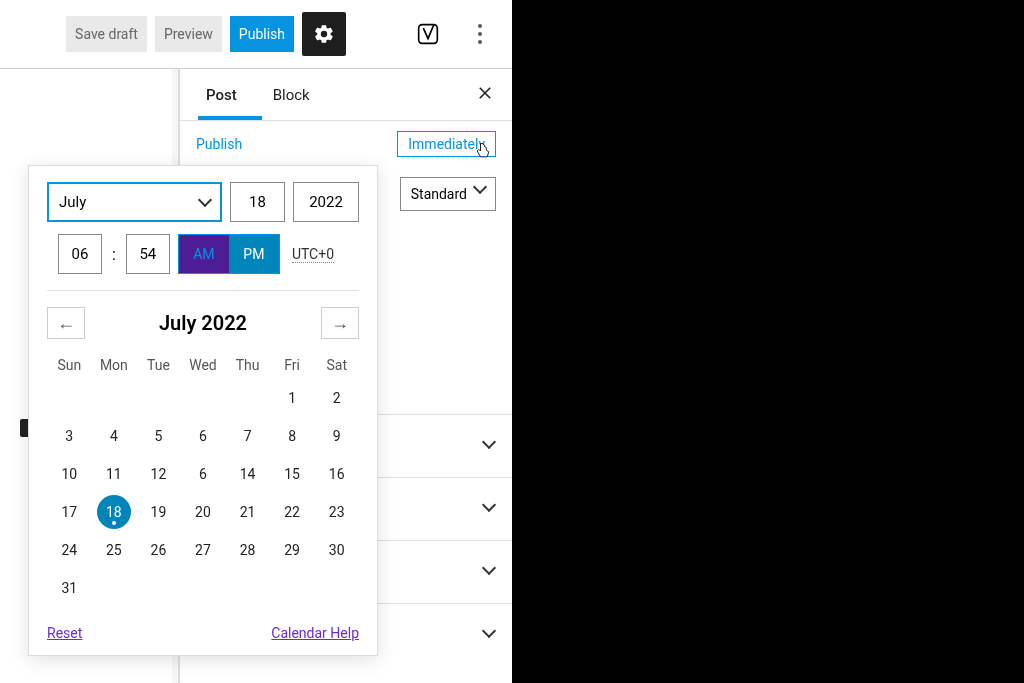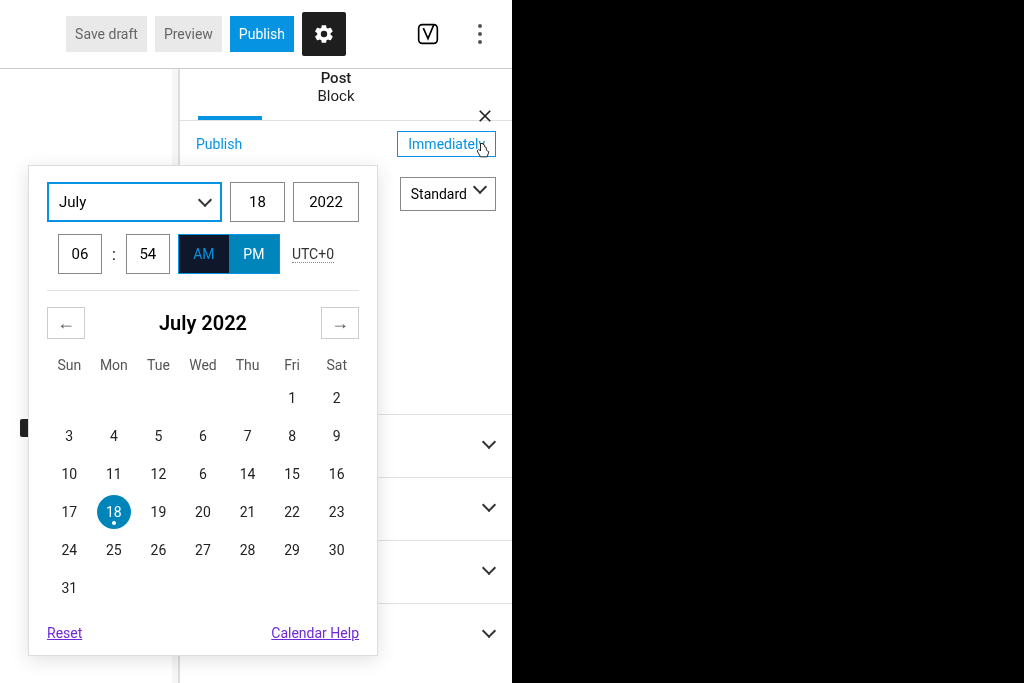--- a/index.html
+++ b/index.html
@@ -15,21 +15,21 @@
   .kebab { display:flex; flex-direction:column; gap:4px; width:20px; align-items:center;}
   .kebab span { width:4px; height:4px; background:#555; border-radius:50%;}
   
   .divider-top { height:1px; background:#ccc; }
   .editor-body { position: relative; height: calc(683px - 69px); }
   .left-strip { position:absolute; left:0; top:0; width:178px; height:100%; background:#f6f6f6;}
   .left-strip-inner { position:absolute; left:0; top:0; width:172px; height:100%; background:#fff;}
   .ghost-rect { position:absolute; left:20px; top:350px; width:10px; height:18px; background:#222; border-radius:2px;}
 
   .panel { position:absolute; left:178px; top:0; right:0; height:100%; border-left:2px solid #ddd; background:#fff; }
-  .tabs { display:flex; align-items:center; height:52px; padding:0 18px; border-bottom:1px solid #e0e0e0; position:relative;flex-direction:column;}
+  .tabs { display:flex; align-items:center; height:52px; padding:0 18px; border-bottom:1px solid #e0e0e0; position:relative;}
   .tab { padding:0 8px; font-size:15px; color:#1e1e1e; cursor:pointer; height:100%; display:flex; align-items:center; margin-right:20px;}
   .tab.active { font-weight:500; }
   .tab.active::after { content:""; position:absolute; bottom:0; height:4px; background:#0693e2; width:64px; left:18px;}
   .close-x { margin-left:auto; font-size:22px; cursor:pointer; color:#222;}
 
   .panel-content { padding: 10px 16px; }
   .publish-row { display:flex; align-items:center; gap:8px; margin-bottom:14px;}
   .publish-label { color:#0693e2; font-size:14px; }
   .publish-link { border:1px solid #0693e2; padding:4px 10px; color:#0693e2; font-size:14px; position:relative; margin-left:auto;}
   .cursor-hand { position:absolute; right:2px; bottom:-10px; font-size:16px;}
@@ -44,21 +44,21 @@
   .picker { position:absolute; left:28px; top:165px; width:350px; background:#fff; border:1px solid #ddd; box-shadow:0 4px 18px rgba(0,0,0,0.12); z-index:50; padding:16px 18px 14px;}
   .row1 { display:flex; gap:8px; align-items:center; margin-bottom:12px;}
   .month-sel { flex:1; border:2px solid #0693e2; height:40px; display:flex; align-items:center; padding:0 10px; font-size:15px; cursor:pointer; justify-content:space-between;}
   .num-box { width:55px; height:40px; border:1px solid #888; text-align:center; font-size:15px; display:flex; align-items:center; justify-content:center;}
   .num-box.wide { width:66px;}
   .row2 { display:flex; gap:8px; align-items:center; margin-bottom:16px;margin-left:11px;}
   .colon { font-size:16px; padding:0 2px;}
   .ampm { display:flex; border:1px solid #0693e2; height:40px;}
   .ampm div { width:50px; display:flex; align-items:center; justify-content:center; font-size:14px; cursor:pointer;}
   .ampm .sel { background:#0085ba; color:#fff;}
-  .ampm .unsel { color:#0693e2; background:#0f172a;}
+  .ampm .unsel { color:#0693e2; background:#4c1d95;}
   .tz { font-size:14px; color:#333; border-bottom:1px dotted #888; margin-left:4px;}
   .sep { height:1px; background:#e0e0e0; margin-bottom:16px;}
   .calhead { display:flex; align-items:center; justify-content:space-between; margin-bottom:12px;}
   .navbtn { width:38px; height:32px; border:1px solid #ccc; display:flex; align-items:center; justify-content:center; cursor:pointer; color:#555;}
   .calmonth { font-weight:600; font-size:20px;}
   .daygrid { display:grid; grid-template-columns:repeat(7,1fr); text-align:center; font-size:14px;}
   .dow { color:#555; padding:6px 0;}
   .daycell { height:38px; display:flex; align-items:center; justify-content:center; cursor:pointer; color:#222;}
   .daycell.empty { cursor:default;}
   .daycell.sel { background:#0085ba; color:#fff; border-radius:50%; width:34px; height:34px; margin:auto; position:relative;}

